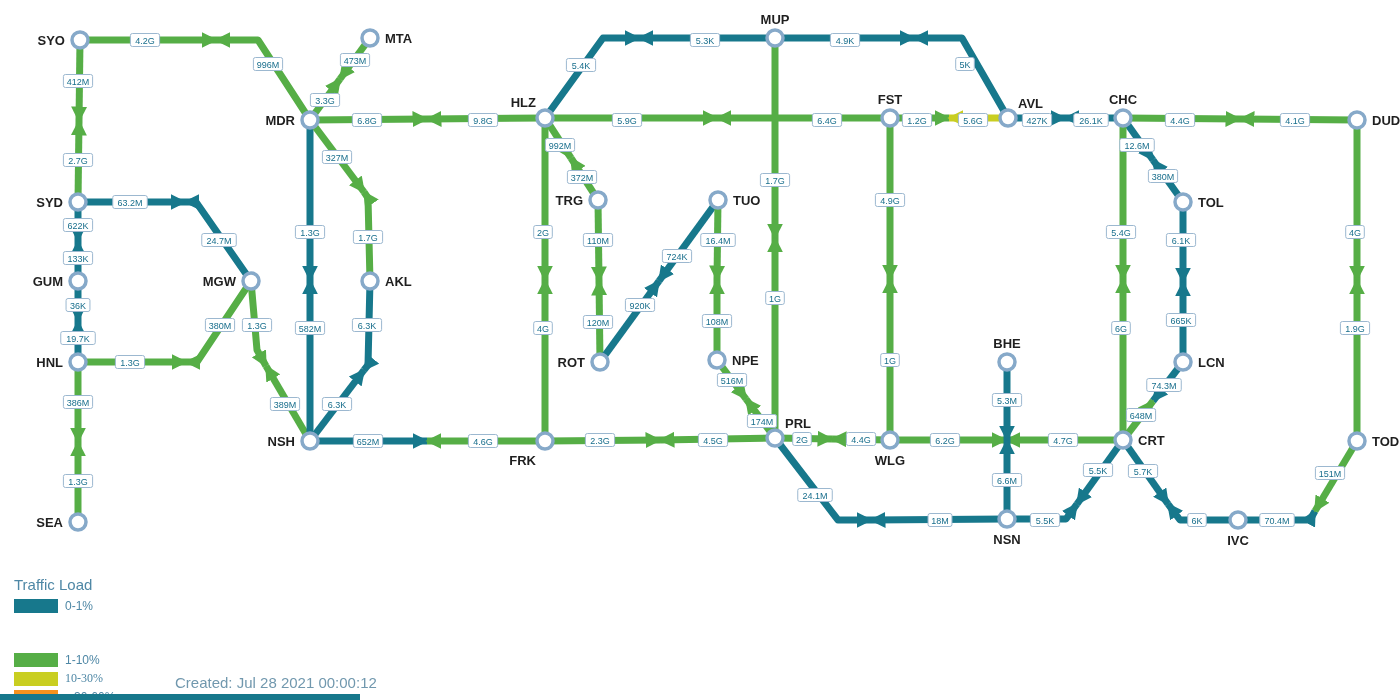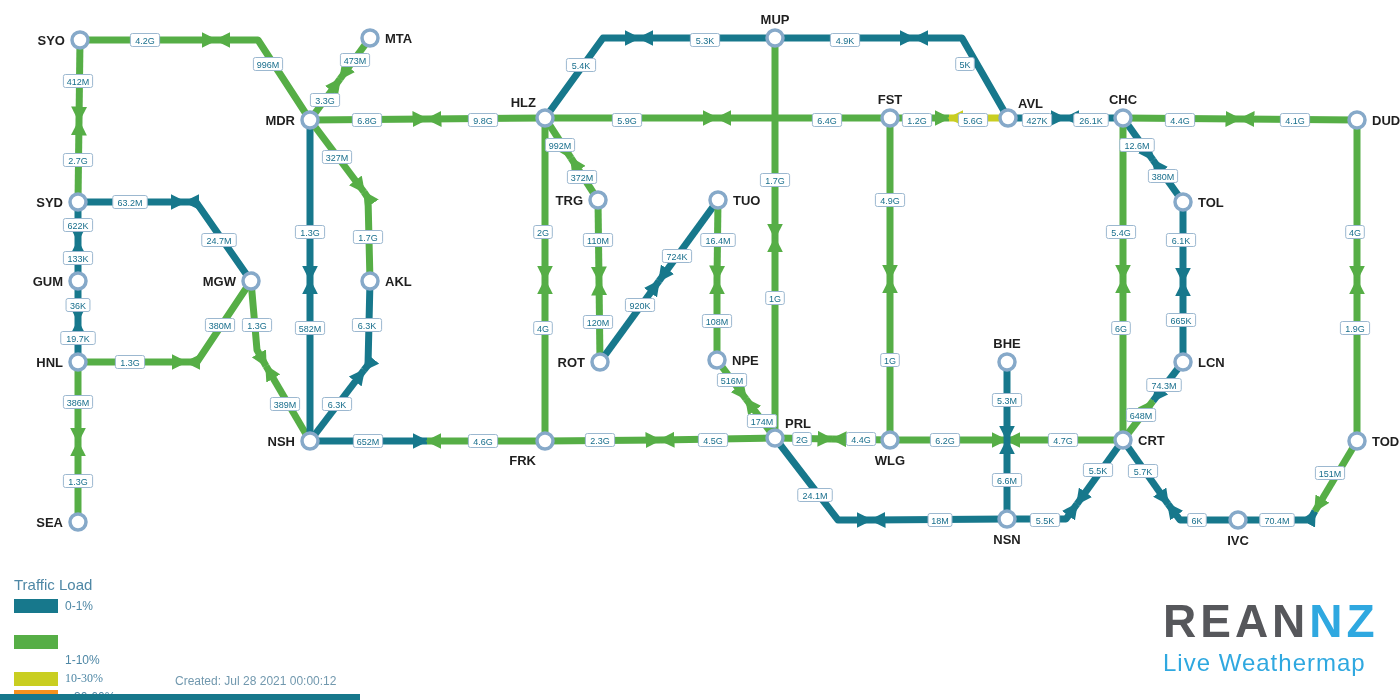--- a/index.html
+++ b/index.html
@@ -2,24 +2,24 @@
 <html><head>
 <meta charset="utf-8">
 <style>
   * { box-sizing: border-box; }
   html,body { margin:0; padding:0; background:#fff; font-family:"Liberation Sans", sans-serif; }
   .stage { position:relative; width:1400px; height:700px; background:#ffffff; overflow:hidden; }
   #map-svg { position:absolute; left:0; top:0; }
   svg text { font-family:"Liberation Sans", sans-serif; }
   .legend { position:absolute; left:14px; top:576px; }
   .legend-title { font-size:15px; margin-bottom:6px; }
-  .legend-row { display:flex; align-items:center; margin-bottom:4px; }
+  .legend-row { display:flex; align-items:flex-end; margin-bottom:4px; }
   .swatch { width:44px; height:14px; display:inline-block; }
   .legend-label { font-size:12px; margin-left:7px; }
-  .created { position:absolute; left:175px; top:674px; font-size:12px; }
+  .created { position:absolute; left:175px; top:674px; font-size:15px; }
   .logo { position:absolute; left:1163px; top:598px; }
   .logo-word { font-size:46px; font-weight:bold; letter-spacing:4px; line-height:1; }
   .logo-sub { font-size:24px; margin-top:5px; letter-spacing:1px; }
   .bottom-strip { position:absolute; left:0; top:694px; width:360px; height:6px; }
 </style>
 </head>
 <body>
 
 <div class="stage">
   <svg id="map-svg" width="1400" height="700" viewBox="0 0 1400 700">
@@ -375,19 +375,15 @@
         </div>
         <div class="legend-row">
           <span class="swatch" style="background: rgb(205, 32, 39);"></span>
           <span class="legend-label" style="color: rgb(78, 135, 165);">60-100%</span>
         </div>
       </div>
   </div>
 
   <div class="created" style="color: rgb(113, 152, 174);">Created: Jul 28 2021 00:00:12</div>
 
-  <div class="logo">
-    <div class="logo-word"><span style="color: rgb(86, 87, 91);">REAN</span><span style="color: rgb(47, 168, 224);">NZ</span></div>
-    <div class="logo-sub" style="color: rgb(47, 168, 224);">Live Weathermap</div>
-  </div>
 
   <div class="bottom-strip" style="background: rgb(23, 120, 140);"></div>
 </div>
 
 </body></html>

